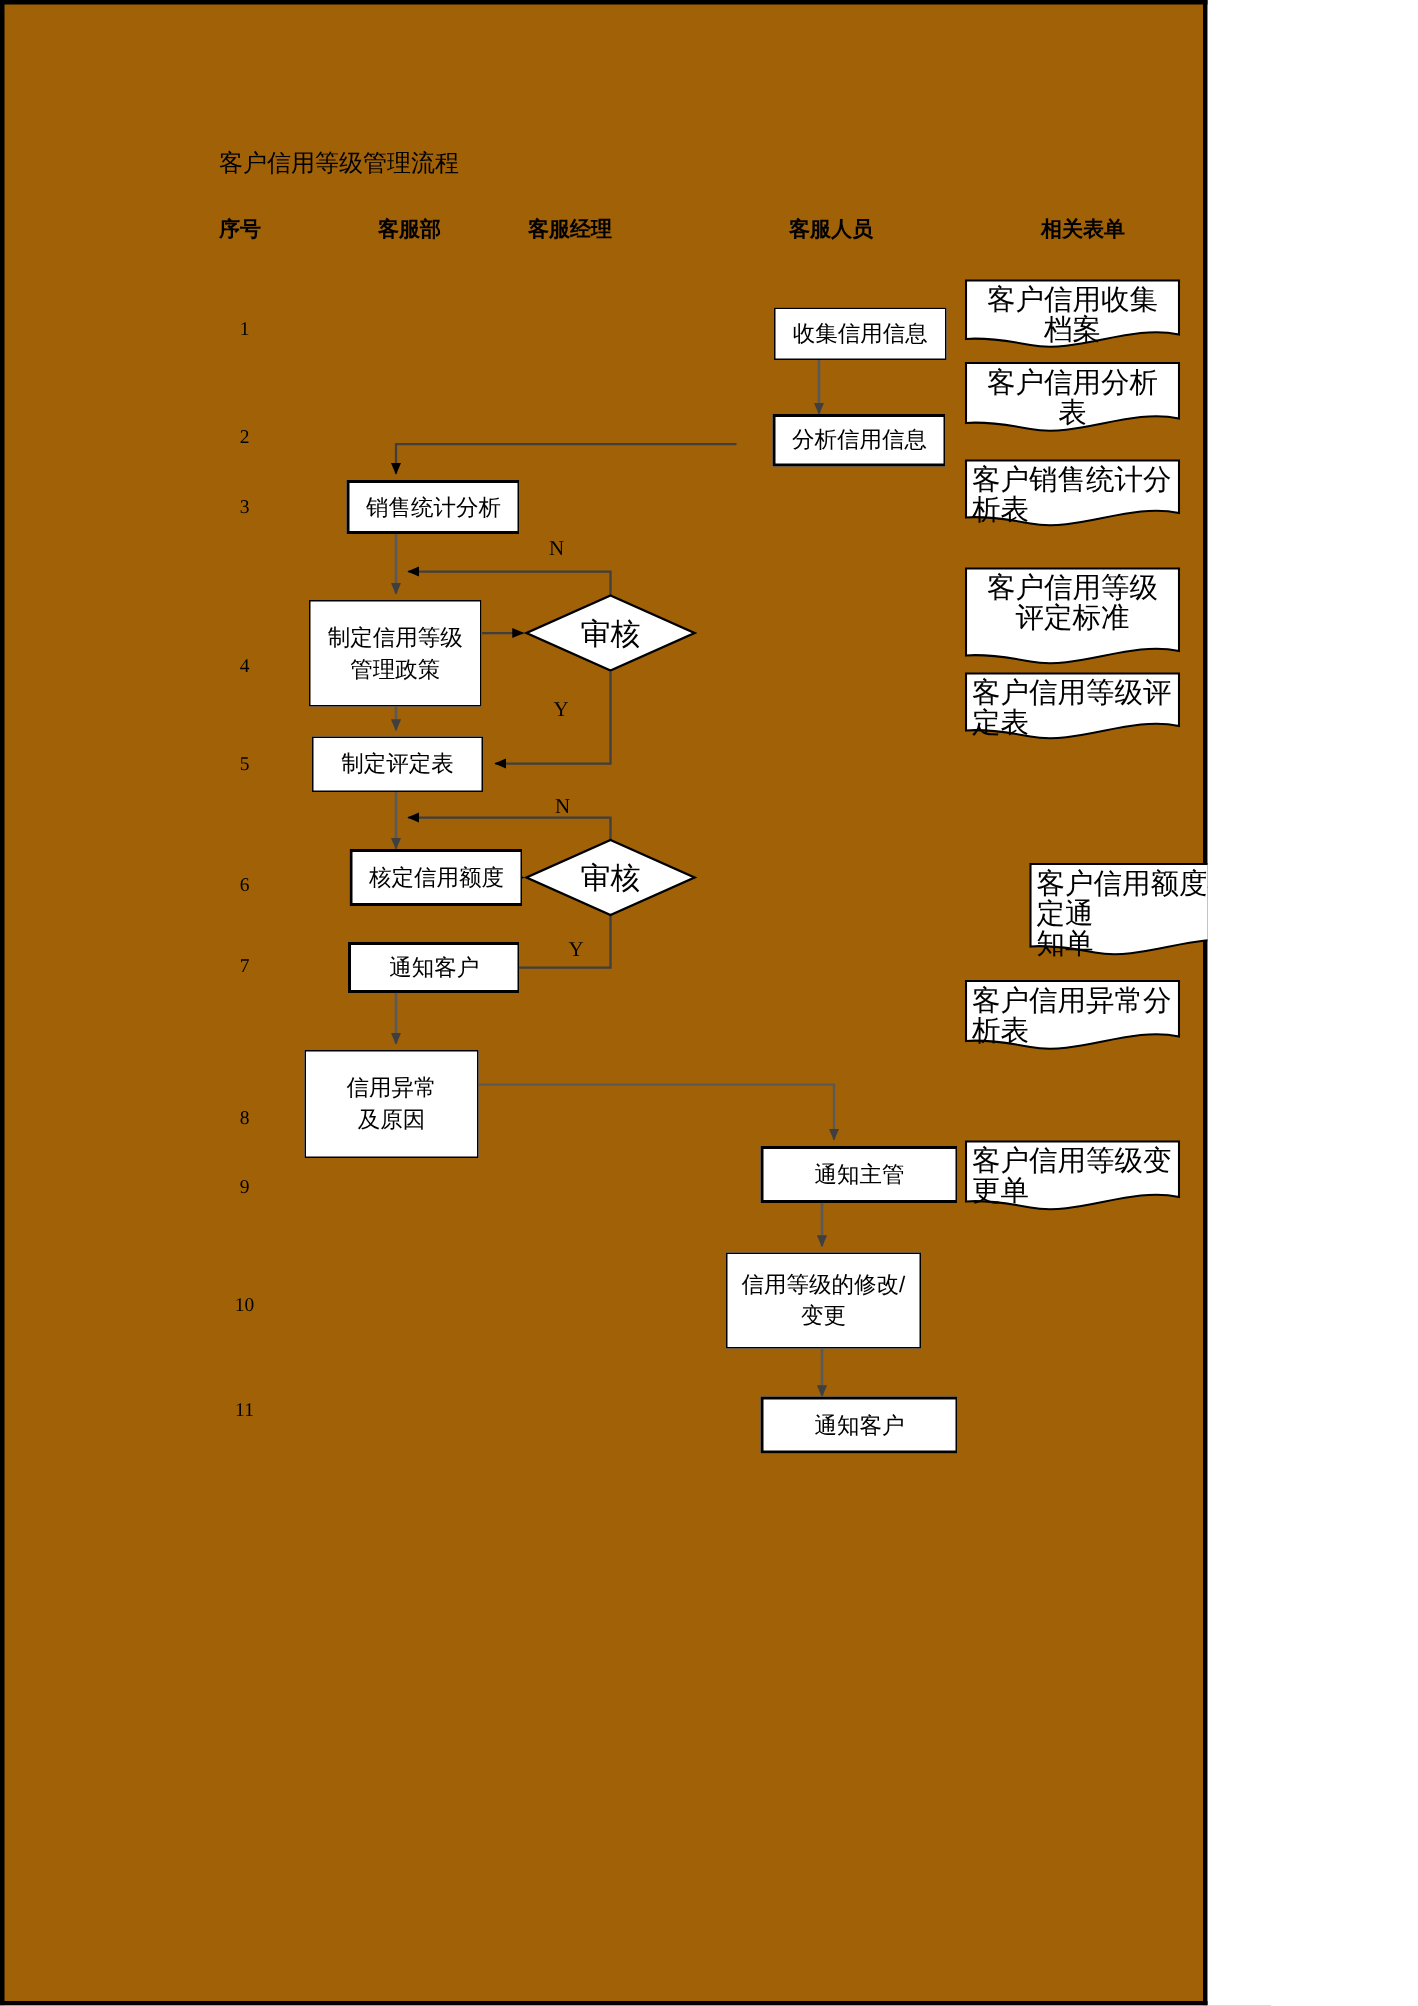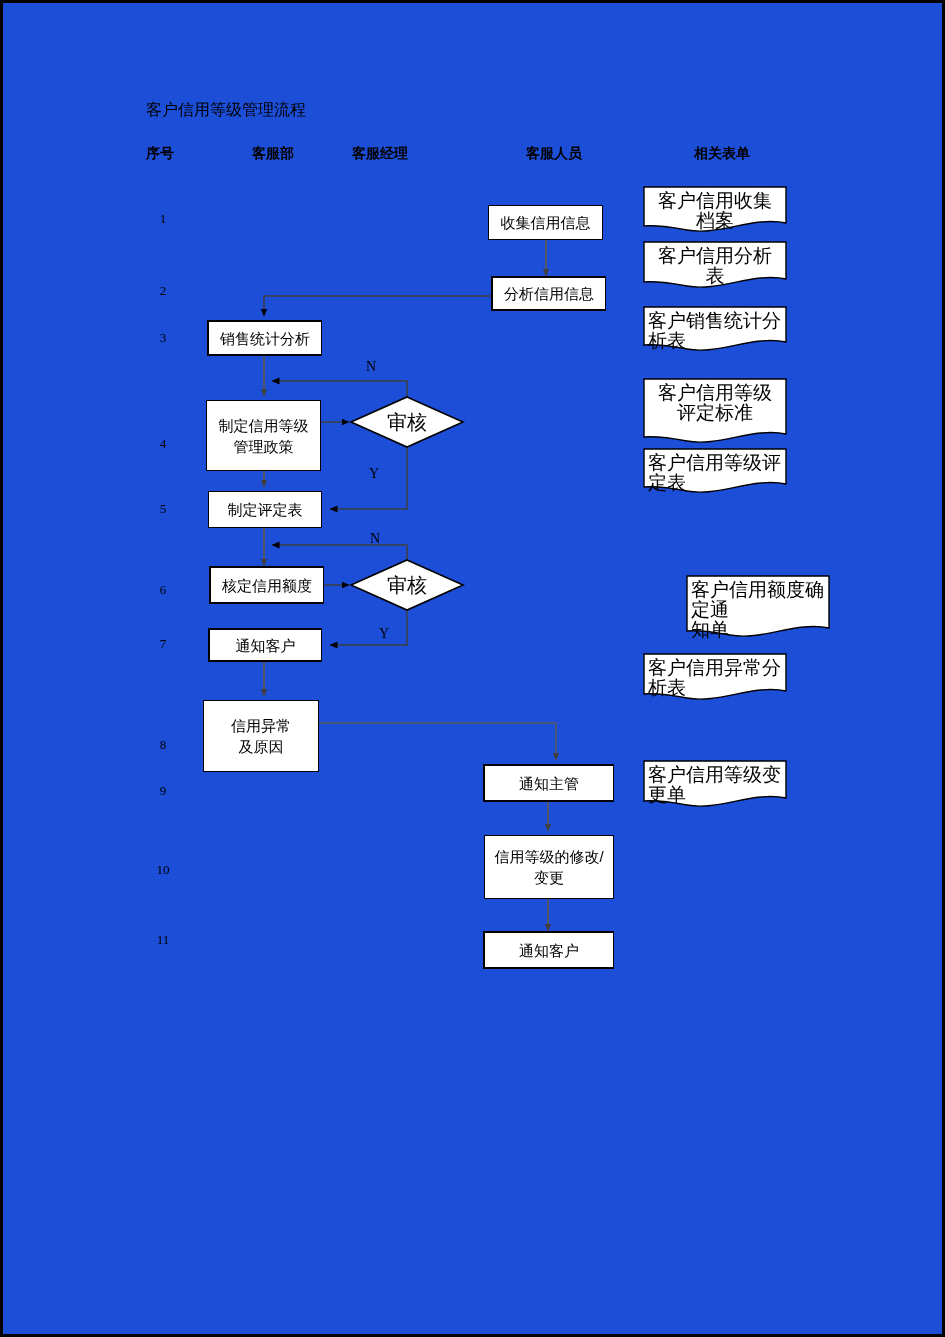--- a/index.html
+++ b/index.html
@@ -6,23 +6,23 @@
     margin: 0;
     padding: 0;
     background: #ffffff;
   }
   body {
     font-family: "Liberation Sans", "DejaVu Sans", sans-serif;
     color: #000000;
   }
   #page {
     position: relative;
-    width: 945px;
+    width: 805px;
     height: 1337px;
-    background: #1d4ed8;
+    background: #a16207;
     overflow: hidden;
   }
   #page-border-left {
     position: absolute;
     left: 0; top: 0;
     width: 3px; height: 1337px;
     background: #000000;
   }
   #page-border-right {
     position: absolute;
@@ -76,20 +76,21 @@
     justify-content: center;
     text-align: center;
     font-size: 15px;
     line-height: 21px;
     padding: 0 4px;
   }
   .node.heavy {
     border-left-width: 2px;
     border-bottom-width: 2px;
     border-top-width: 2px;
+    margin-left: 24px;
   }
   .node-label {
     display: block;
     white-space: pre-line;
   }
   .diamond-wrap {
     position: absolute;
   }
   .diamond-wrap svg {
     display: block;
@@ -202,21 +203,21 @@
 
     <path d="M264,661 L264,696" stroke="#595959" stroke-width="1.8" fill="none" marker-end="url(#arrow)"></path>
 
     <path d="M319,723 L556,723 L556,760" stroke="#595959" stroke-width="1.5" fill="none" marker-end="url(#arrow)"></path>
 
     <path d="M548,801 L548,831" stroke="#595959" stroke-width="1.8" fill="none" marker-end="url(#arrow)"></path>
 
     <path d="M548,899 L548,931" stroke="#595959" stroke-width="1.8" fill="none" marker-end="url(#arrow)"></path>
   </svg>
 
-  <div class="node" style="left:488px; top:205px; width:115px; height:35px;">
+  <div class="node" style="left:516px; top:205px; width:115px; height:35px;">
     <span class="node-label">收集信用信息</span>
   </div>
 
   <div class="node heavy" style="left:491px; top:276px; width:115px; height:35px;">
     <span class="node-label">分析信用信息</span>
   </div>
 
   <div class="node heavy" style="left:207px; top:320px; width:115px; height:36px;">
     <span class="node-label">销售统计分析</span>
   </div>

